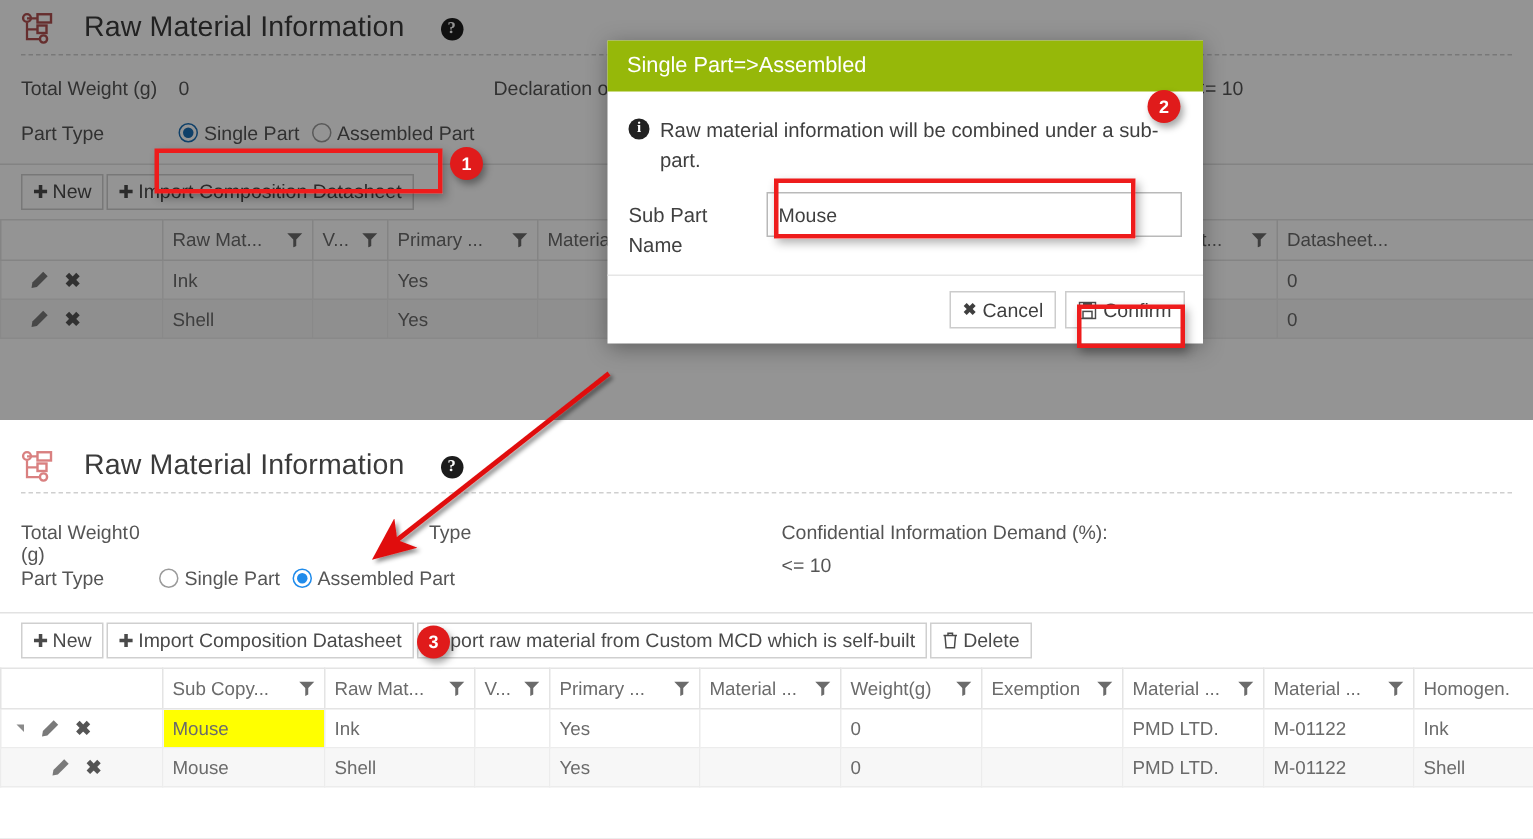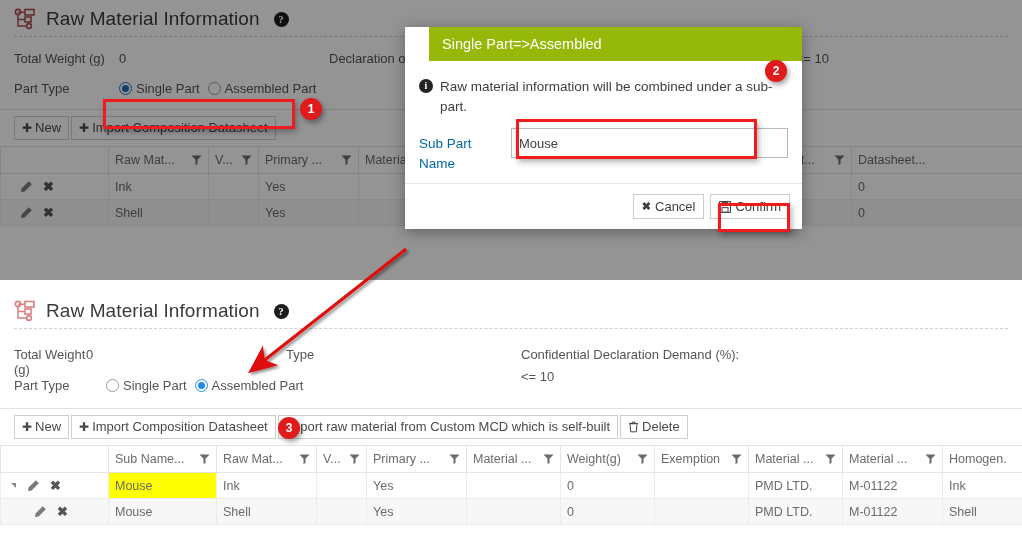--- a/index.html
+++ b/index.html
@@ -9,21 +9,21 @@
     background: #fff;
     font-family: "Liberation Sans", sans-serif;
     font-size: 13px;
     color: #555;
     overflow: hidden;
   }
   #page { position: relative; width: 1022px; height: 559px; overflow: hidden; background:#fff; }
 
   
   .section { position: absolute; left: 0; width: 1022px; background: #fff; }
-  .sec-title { display: flex; align-items: center; gap: 10px; padding: 8px 0 6px 14px; }
+  .sec-title { display: flex; align-items: center; gap: 20px; padding: 8px 0 6px 14px; }
   .sec-title .title-txt { font-size: 19px; color: #3b3b3b; font-weight: 400; letter-spacing: .1px; }
   .tree-icon { width: 22px; height: 22px; flex: 0 0 22px; }
   .help-icon {
     display:inline-flex; align-items:center; justify-content:center;
     width: 15px; height: 15px; border-radius: 50%;
     background: #1c1c1c; color: #fff; font-size: 11px; font-weight: bold;
     font-family: "Liberation Serif", serif; line-height:1; margin-left: 4px;
   }
   .dashed-rule { border-top: 1px dashed #cfcfcf; margin: 0 14px; }
   .solid-rule { border-top: 1px solid #e2e2e2; }
@@ -81,30 +81,30 @@
   .hdr-orange { color: #9a6a3a; }
 
   
   .dimmer { position:absolute; left:0; top:0; width:1022px; height:280px; background: rgba(0,0,0,0.42); z-index: 40; }
 
   
   .modal {
     position: absolute; left: 405px; top: 27px; width: 397px; z-index: 60;
     background: #fff; box-shadow: 0 3px 14px rgba(0,0,0,.35);
   }
-  .modal-hd { background: #96b809; color: #fff; font-size: 14.5px; padding: 9px 13px; margin-left: 24px; }
+  .modal-hd { background: #96b809; color: #fff; font-size: 14.5px; padding: 9px 13px; }
   .modal-bd { padding: 16px 14px 10px 14px; }
   .modal-msg { display: flex; gap: 7px; color: #3f3f3f; font-size: 13.5px; line-height: 1.45; }
   .info-badge {
     flex:0 0 14px; width:14px; height:14px; border-radius:50%; background:#222; color:#fff;
     font-size:10px; font-weight:bold; display:inline-flex; align-items:center; justify-content:center;
     font-family:"Liberation Serif", serif; margin-top:2px;
   }
   .field-row { display:flex; align-items:flex-start; margin-top: 12px; }
-  .field-lbl { width: 92px; flex:0 0 92px; color:#0369a1; font-size:13.5px; line-height:1.45; padding-top:6px; }
+  .field-lbl { width: 92px; flex:0 0 92px; color:#404040; font-size:13.5px; line-height:1.45; padding-top:6px; }
   .field-box { flex:1; position: relative; }
   .txtin {
     width: 100%; height: 30px; border: 1px solid #b9b9b9; background:#fff;
     font-size: 13px; color: #3f3f3f; padding: 4px 7px; font-family:"Liberation Sans", sans-serif;
   }
   .modal-ft { border-top: 1px solid #e6e6e6; padding: 10px 12px; display:flex; justify-content:flex-end; gap: 6px; position:relative; }
   .mbtn {
     display:inline-flex; align-items:center; gap:4px; border:1px solid #ccc; background:#fff;
     color:#3f3f3f; font-size:13px; padding: 3px 8px; height:25px; cursor:pointer;
   }
@@ -343,21 +343,21 @@
         <div style="width:72px;">
           <div class="lbl">Total Weight (g)</div>
         </div>
         <div style="width:200px;">
           <div class="val">0</div>
         </div>
         <div style="width:235px;">
           <div class="val">Type</div>
         </div>
         <div style="width:300px;">
-          <div class="lbl">Confidential Declaration Demand (%):</div>
+          <div class="lbl">Confidential Information Demand (%):</div>
           <div class="val" style="margin-top:7px;">&lt;= 10</div>
         </div>
       </div>
       <div class="info-row" style="margin-top:-12px; align-items:center; height:26px;">
         <div class="lbl" style="width:72px;">Part Type</div>
         <div style="display:flex; align-items:center; gap:8px; margin-left:20px;">
           <span class="radio-wrap">
             <span class="radio"></span>
             <span class="lbl">Single Part</span>
           </span>
@@ -403,21 +403,21 @@
           <col style="width:94px">
           <col style="width:94px">
           <col style="width:100px">
           <col style="width:80px">
       </colgroup>
       <thead>
         <tr>
           <th></th>
           <th>
               <span class="th-inner">
-                <span>Sub Name...</span>
+                <span>Sub Copy...</span>
                 <svg class="funnel" viewBox="0 0 11 10">
                   <path d="M0.5 0.5h10l-4 4.2v4.3l-2 1v-5.3z" fill="#6b6b6b"></path>
                 </svg>
               </span>
             </th>
           <th>
               <span class="th-inner">
                 <span>Raw Mat...</span>
                 <svg class="funnel" viewBox="0 0 11 10">
                   <path d="M0.5 0.5h10l-4 4.2v4.3l-2 1v-5.3z" fill="#6b6b6b"></path>

